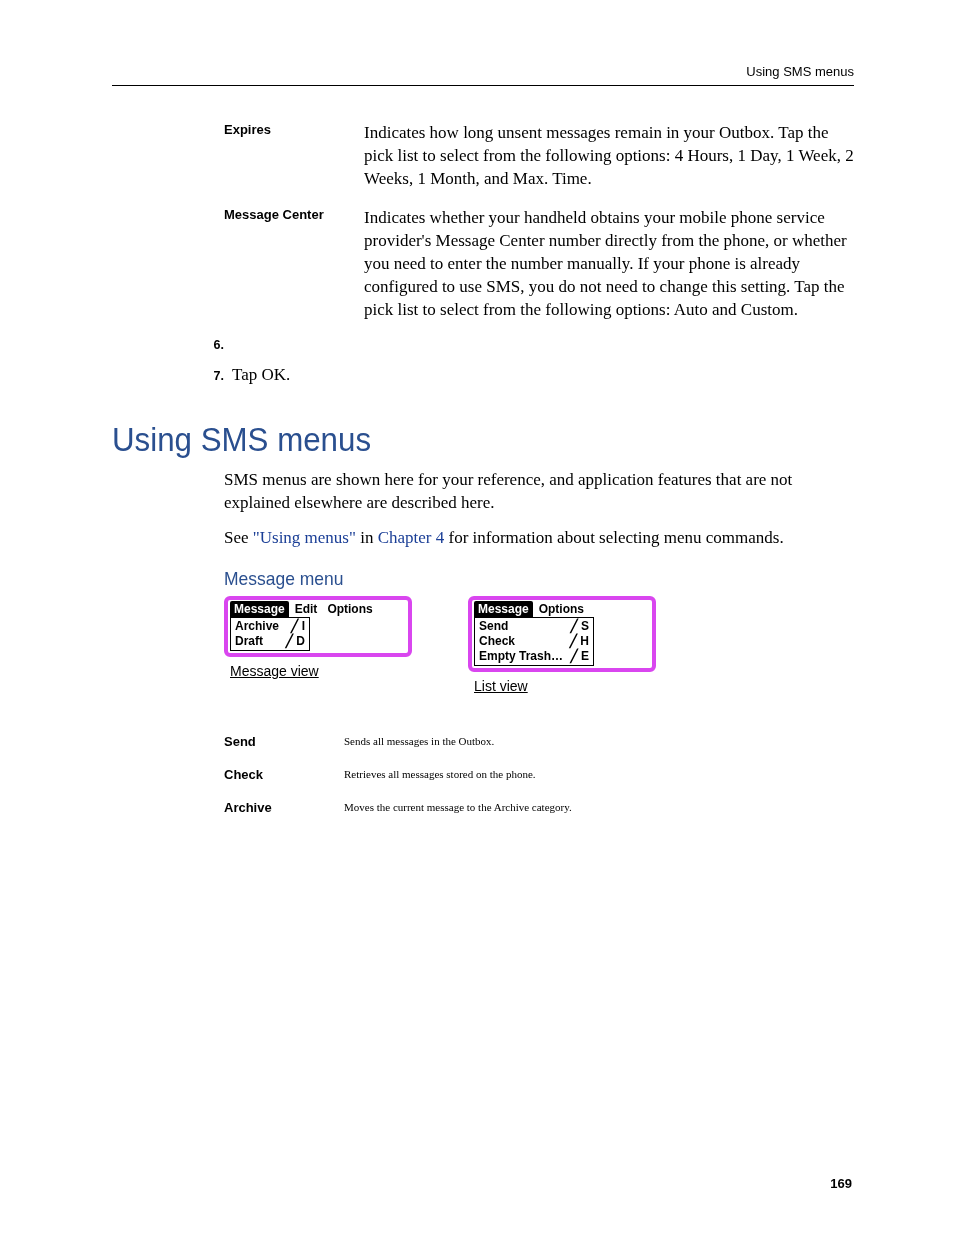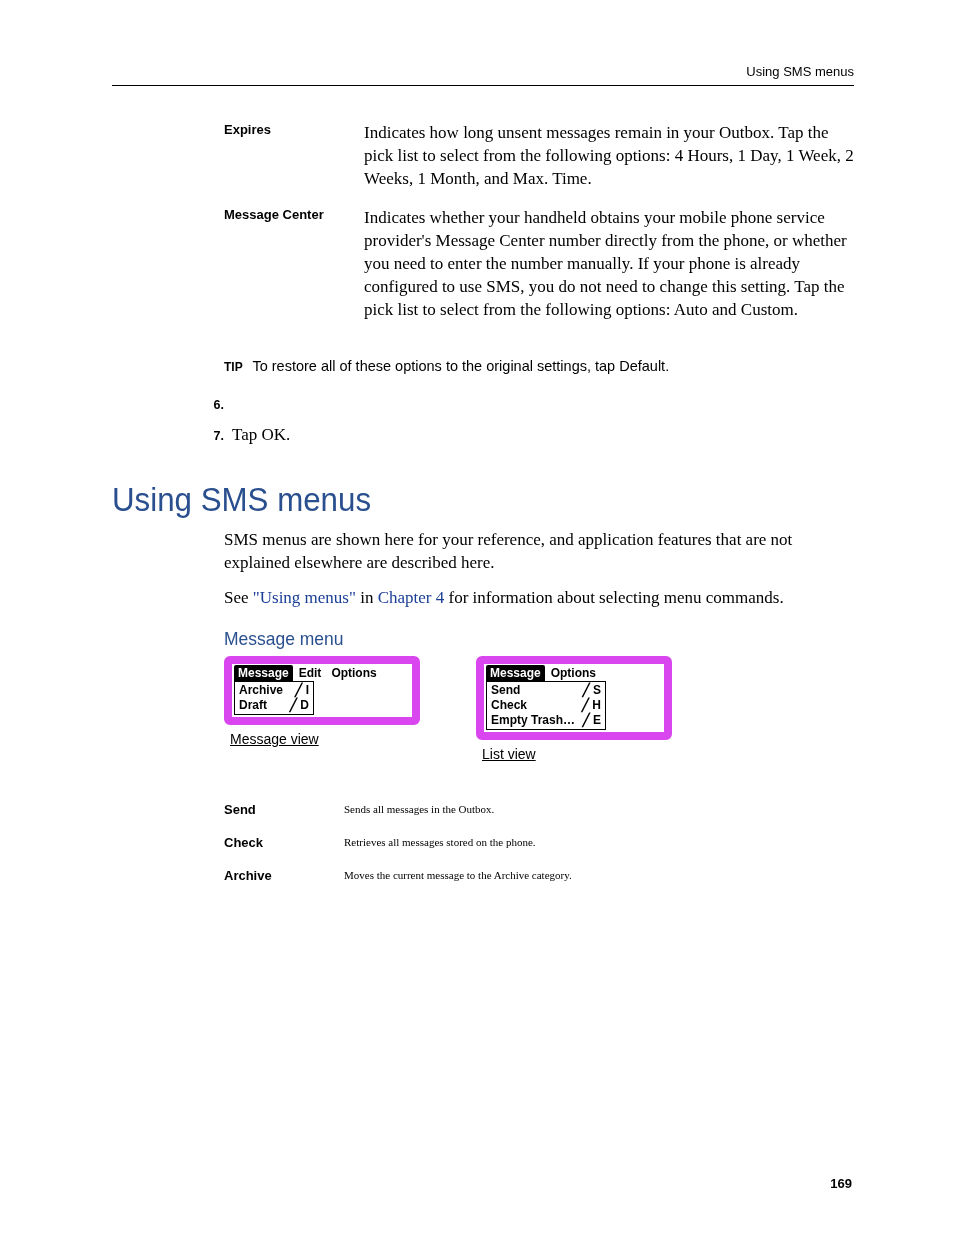--- a/index.html
+++ b/index.html
@@ -128,21 +128,21 @@
   
   .menu-figs {
     display: flex;
     gap: 56px;
     margin-left: 112px;
     margin-bottom: 40px;
     align-items: flex-start;
   }
   .menu-fig { }
   .menu-box {
-    border: 8px solid #d946ef;
+    border: 4px solid #d946ef;
     border-radius: 6px;
     width: 180px;
     font-family: Arial, Helvetica, sans-serif;
     font-size: 12px;
     overflow: hidden;
     background: #fff;
   }
   .menu-bar {
     display: flex;
     gap: 2px;
@@ -223,24 +223,20 @@
         <td class="term">Expires</td>
         <td class="desc">Indicates how long unsent messages remain in your Outbox. Tap the pick list to select from the following options: 4 Hours, 1 Day, 1 Week, 2 Weeks, 1 Month, and Max. Time.</td>
       </tr>
       <tr>
         <td class="term">Message Center</td>
         <td class="desc">Indicates whether your handheld obtains your mobile phone service provider's Message Center number directly from the phone, or whether you need to enter the number manually. If your phone is already configured to use SMS, you do not need to change this setting. Tap the pick list to select from the following options: Auto and Custom.</td>
       </tr>
     </tbody>
       </table>
 
-    <div class="tip-row">
-      <span class="tip-label">TIP</span>
-      <span>To restore all of these options to the original settings, tap Default.</span>
-    </div>
   </div>
 
   <div style="margin-left:90px;">
     <ol class="steps">
       <li>
         <span class="num">6.</span>
       </li>
       <li>
         <span class="num">7.</span>
         <span class="txt">Tap OK.</span>

